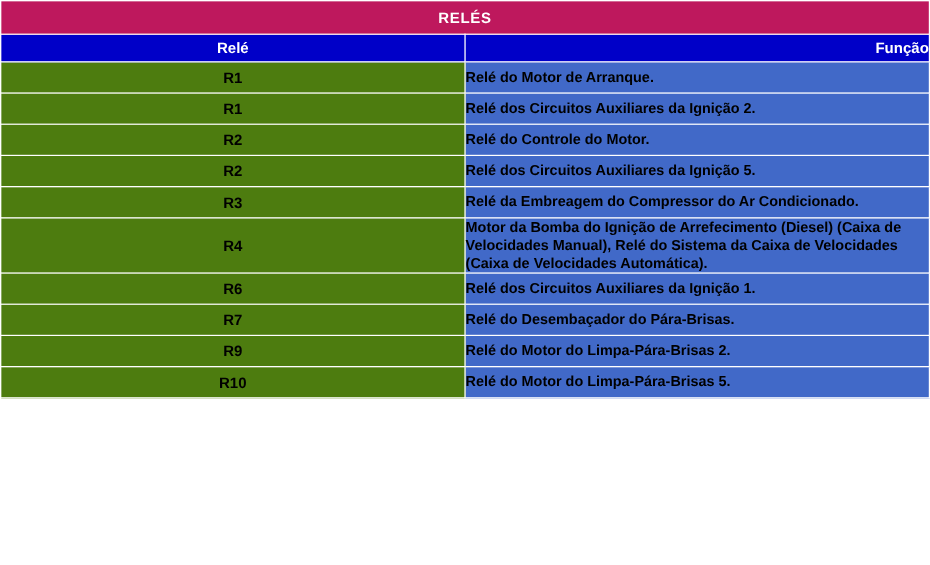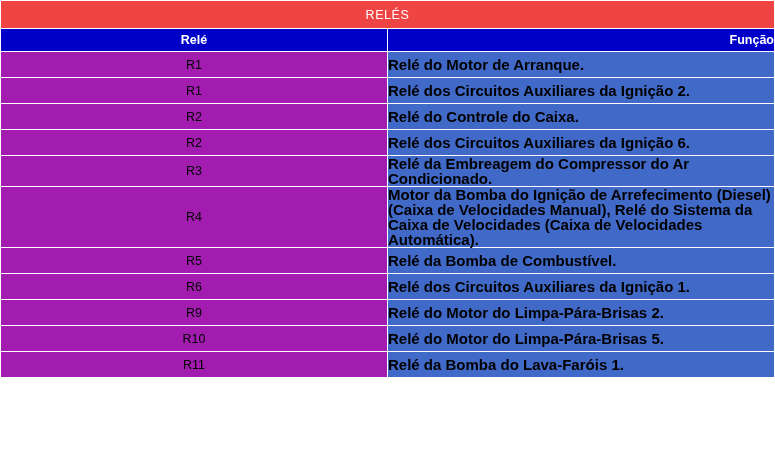--- a/index.html
+++ b/index.html
@@ -22,24 +22,24 @@
     width: 775px;
     table-layout: fixed;
   }
   table.relay-table td,
   table.relay-table th {
     border: 1px solid #ffffff;
     padding: 0;
     vertical-align: middle;
   }
   .title-cell {
-    background: #ef4444;
+    background: #be185d;
     color: #ffffff;
     text-align: center;
-    font-weight: normal;
+    font-weight: bold;
     font-size: 12.5px;
     letter-spacing: 0.6px;
     height: 27px;
     border: 1px solid #ffffff;
   }
   .head-cell {
     background: #0000c8;
     color: #ffffff;
     text-align: center;
     font-weight: bold;
@@ -47,33 +47,33 @@
     height: 22px;
   }
   .col-relay {
     width: 110px;
   }
   .col-func {
     width: 663px;
     text-align: right;
   }
   .cell-relay {
-    background: #a21caf;
+    background: #4d7c0f;
     color: #000000;
     text-align: center;
-    font-weight: normal;
+    font-weight: bold;
     font-size: 12.5px;
     height: 25px;
   }
   .cell-func {
     background: #4169c8;
     color: #000000;
     text-align: left;
     font-weight: bold;
-    font-size: 15px;
+    font-size: 12px;
     padding: 3px 6px 3px 8px;
     line-height: 15px;
     height: 25px;
   }
   .cell-func.two-line {
     height: 38px;
   }
 </style>
 </head>
 <body>
@@ -92,49 +92,45 @@
       <tr>
         <td class="cell-relay col-relay">R1</td>
         <td class="cell-func col-func">Relé do Motor de Arranque.</td>
       </tr>
       <tr>
         <td class="cell-relay col-relay">R1</td>
         <td class="cell-func col-func">Relé dos Circuitos Auxiliares da Ignição 2.</td>
       </tr>
       <tr>
         <td class="cell-relay col-relay">R2</td>
-        <td class="cell-func col-func">Relé do Controle do Caixa.</td>
+        <td class="cell-func col-func">Relé do Controle do Motor.</td>
       </tr>
       <tr>
         <td class="cell-relay col-relay">R2</td>
-        <td class="cell-func col-func">Relé dos Circuitos Auxiliares da Ignição 6.</td>
+        <td class="cell-func col-func">Relé dos Circuitos Auxiliares da Ignição 5.</td>
       </tr>
       <tr>
         <td class="cell-relay col-relay">R3</td>
         <td class="cell-func col-func">Relé da Embreagem do Compressor do Ar Condicionado.</td>
       </tr>
       <tr>
         <td class="cell-relay col-relay">R4</td>
         <td class="cell-func col-func two-line">Motor da Bomba do Ignição de Arrefecimento (Diesel) (Caixa de Velocidades Manual), Relé do Sistema da Caixa de Velocidades (Caixa de Velocidades Automática).</td>
       </tr>
       <tr>
-        <td class="cell-relay col-relay">R5</td>
-        <td class="cell-func col-func">Relé da Bomba de Combustível.</td>
+        <td class="cell-relay col-relay">R6</td>
+        <td class="cell-func col-func">Relé dos Circuitos Auxiliares da Ignição 1.</td>
       </tr>
       <tr>
-        <td class="cell-relay col-relay">R6</td>
-        <td class="cell-func col-func">Relé dos Circuitos Auxiliares da Ignição 1.</td>
+        <td class="cell-relay col-relay">R7</td>
+        <td class="cell-func col-func">Relé do Desembaçador do Pára-Brisas.</td>
       </tr>
       <tr>
         <td class="cell-relay col-relay">R9</td>
         <td class="cell-func col-func">Relé do Motor do Limpa-Pára-Brisas 2.</td>
       </tr>
       <tr>
         <td class="cell-relay col-relay">R10</td>
         <td class="cell-func col-func">Relé do Motor do Limpa-Pára-Brisas 5.</td>
       </tr>
-      <tr>
-        <td class="cell-relay col-relay">R11</td>
-        <td class="cell-func col-func">Relé da Bomba do Lava-Faróis 1.</td>
-      </tr>
     </tbody>
   </table>
 </div>
 
 </body></html>

